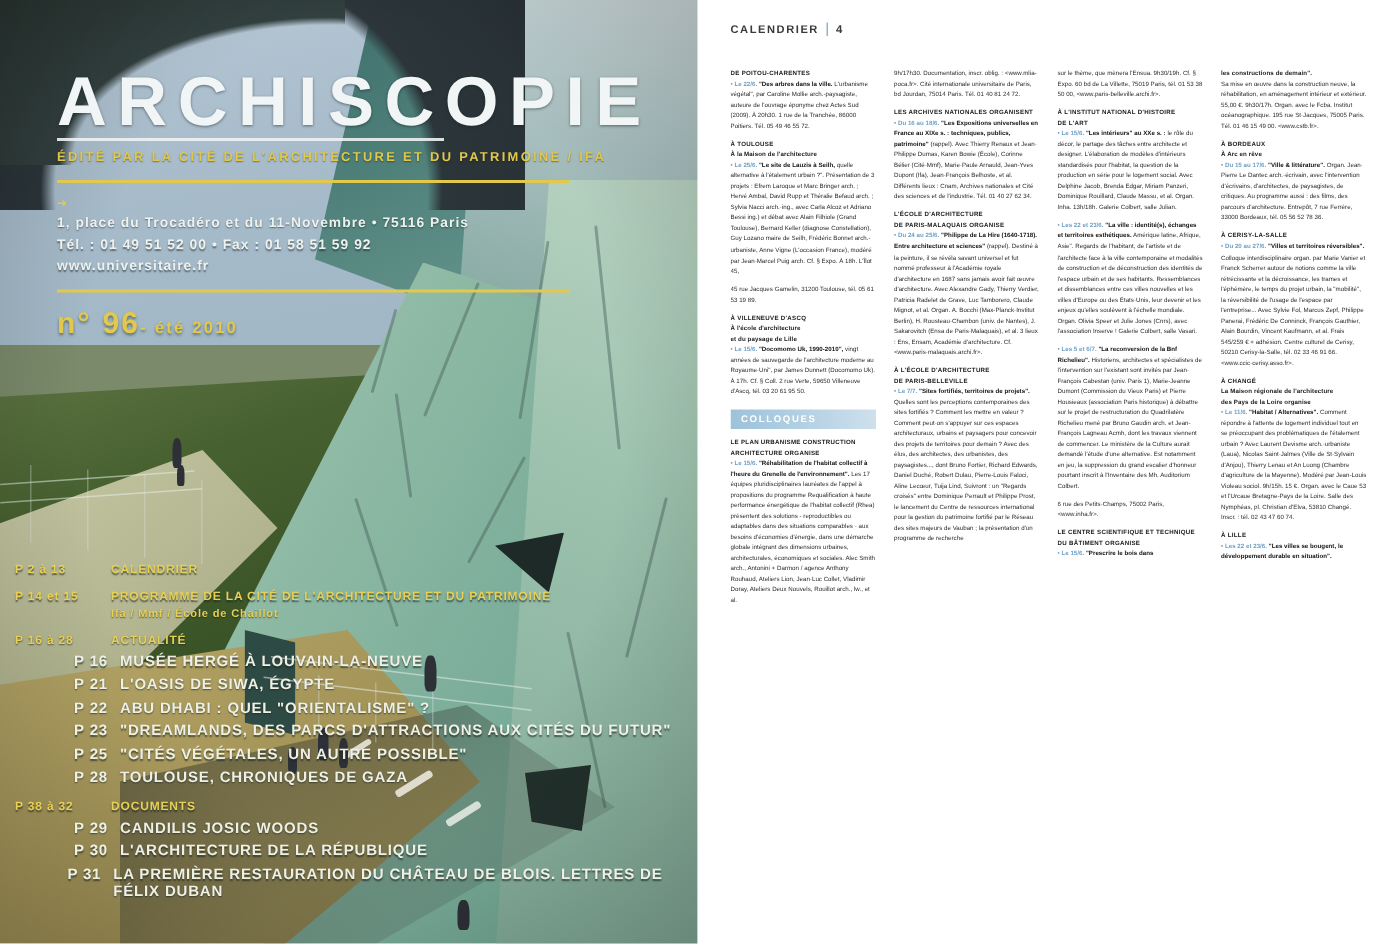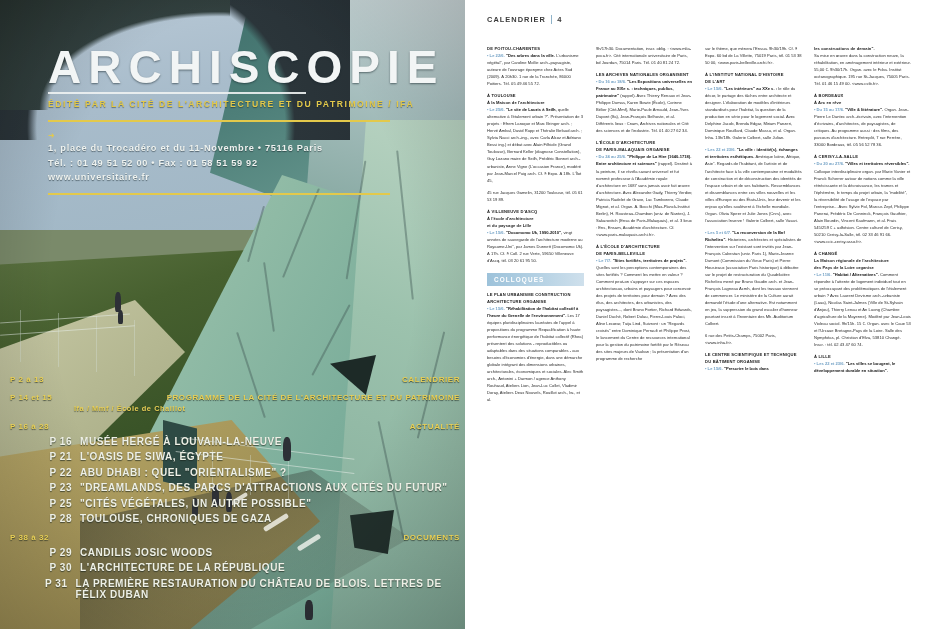--- a/index.html
+++ b/index.html
@@ -48,41 +48,41 @@
     background:linear-gradient(150deg,rgba(40,45,40,.55) 0%,rgba(60,66,58,.28) 55%,rgba(70,78,68,.05) 100%);
     clip-path:polygon(0% 30%,70% 0%,100% 40%,46% 100%,0% 100%);}
   .ph-rail{position:absolute;background:rgba(230,236,232,.55);height:1px;}
   .ph-vbar{position:absolute;background:rgba(215,225,220,.35);width:1px;}
   .ph-light{position:absolute;background:rgba(255,255,250,.75);border-radius:2px;transform:rotate(-32deg);}
   .ph-person{position:absolute;background:#2d3036;border-radius:40% 40% 25% 25%;}
   .ph-vign{position:absolute;inset:0;
     background:radial-gradient(ellipse at 50% 45%,rgba(0,0,0,0) 55%,rgba(0,0,0,.22) 100%);}
 
   
-  .masthead{position:absolute;left:48px;top:44px;width:390px;}
+  .masthead{position:absolute;left:38px;top:44px;width:390px;}
   .mast-title{font-family:"Liberation Sans",sans-serif;font-weight:700;
     font-size:46px;letter-spacing:7px;line-height:1;color:#f2f5f5;
     text-shadow:0 1px 2px rgba(20,35,40,.55);}
   .mast-rule{height:2px;background:#eef2f2;margin:2px 0 5px 0;width:258px;opacity:.9;}
   .mast-sub{font-size:8.6px;font-weight:700;letter-spacing:1.55px;color:#e2c84a;
     text-shadow:0 1px 1px rgba(20,35,40,.5);white-space:nowrap;}
   .mast-rule-y{height:1.6px;background:#e3c94b;margin:11px 0 9px 0;width:342px;}
   .mast-arrow{font-size:8px;color:#e3c94b;margin-bottom:1px;}
   .mast-addr{font-size:9.2px;font-weight:700;letter-spacing:.7px;line-height:1.62;
     color:#eef2ef;text-shadow:0 1px 1px rgba(20,35,40,.55);}
   .mast-rule-y2{height:1.6px;background:#e3c94b;margin:8px 0 10px 0;width:342px;}
   .mast-issue{font-size:20px;font-weight:700;letter-spacing:1.5px;color:#e3c94b;
     text-shadow:0 1px 2px rgba(20,35,40,.5);}
   .mast-issue .sm{font-size:11px;}
 
   
   .toc{position:absolute;left:10px;top:366px;width:450px;
     font-weight:700;letter-spacing:.55px;
     text-shadow:0 1px 1px rgba(25,35,28,.65);}
-  .toc-sec{display:flex;gap:8px;color:#e8cf55;font-size:8px;margin-top:9px;justify-content:space-between;}
+  .toc-sec{display:flex;gap:8px;color:#e8cf55;font-size:8px;margin-top:9px;}
   .toc-sec .pg{width:56px;text-align:left;}
   .toc-sub{color:#e8cf55;font-size:7.4px;margin:2px 0 0 64px;}
   .toc-item{display:flex;gap:8px;color:#eef0e6;font-size:10px;margin-top:4.5px;}
   .toc-item .pg{width:34px;text-align:right;margin-left:28px;}
 
   
   .sheet{position:relative;width:465px;height:629px;background:#ffffff;}
   .folio{position:absolute;left:22px;top:15px;display:flex;align-items:center;gap:5px;}
   .folio-word{font-size:7.4px;font-weight:700;letter-spacing:1.05px;color:#3a3a3a;}
   .folio-bar{width:1.3px;height:9px;background:#8fb3c9;}
@@ -171,20 +171,23 @@
       <div class="mast-rule"></div>
       <div class="mast-sub">ÉDITÉ PAR LA CITÉ DE L'ARCHITECTURE ET DU PATRIMOINE / IFA</div>
       <div class="mast-rule-y"></div>
       <div class="mast-arrow">➜</div>
       <div class="mast-addr">
         <div>1, place du Trocadéro et du 11-Novembre • 75116 Paris</div>
         <div>Tél. : 01 49 51 52 00 • Fax : 01 58 51 59 92</div>
         <div>www.universitaire.fr</div>
       </div>
       <div class="mast-rule-y2"></div>
+      <div class="mast-issue">
+        <span>n° 96</span><span class="sm">- été 2010</span>
+      </div>
     </div>
 
     <div class="toc" id="toc">
         <div class="toc-sec">
           <span class="pg">P 2 à 13</span>
           <span>CALENDRIER</span>
         </div>
         <div class="toc-sec">
           <span class="pg">P 14 et 15</span>
           <span>PROGRAMME DE LA CITÉ DE L'ARCHITECTURE ET DU PATRIMOINE</span>

